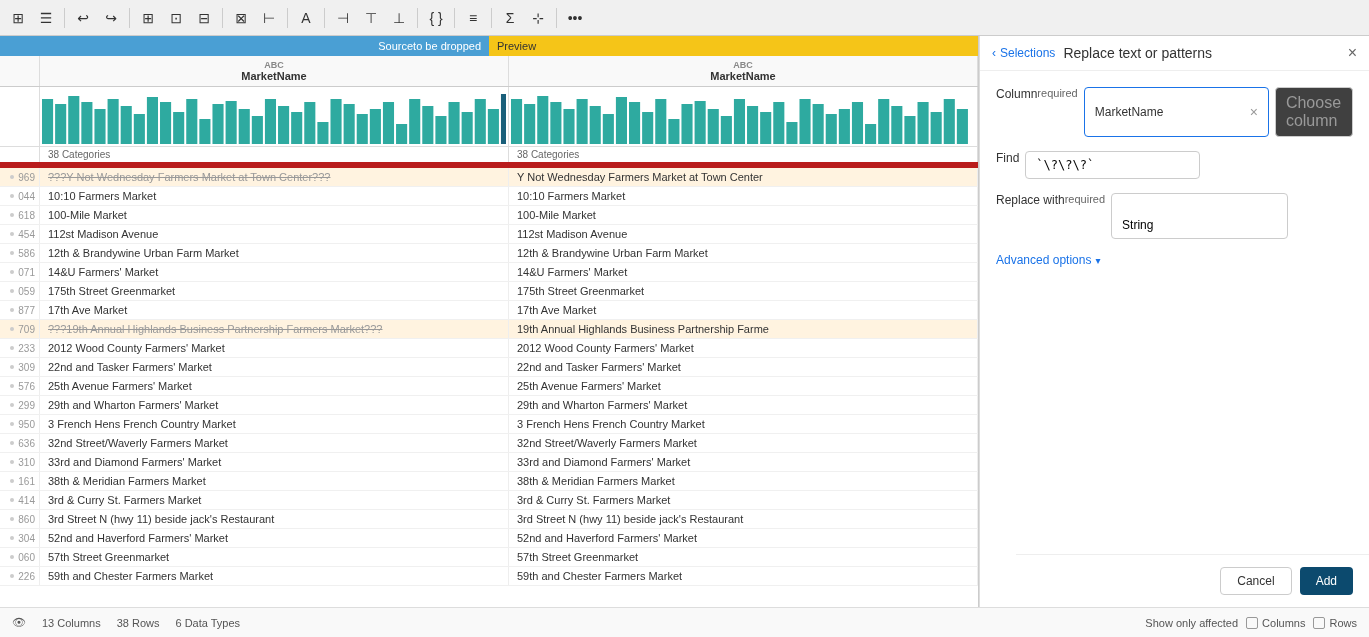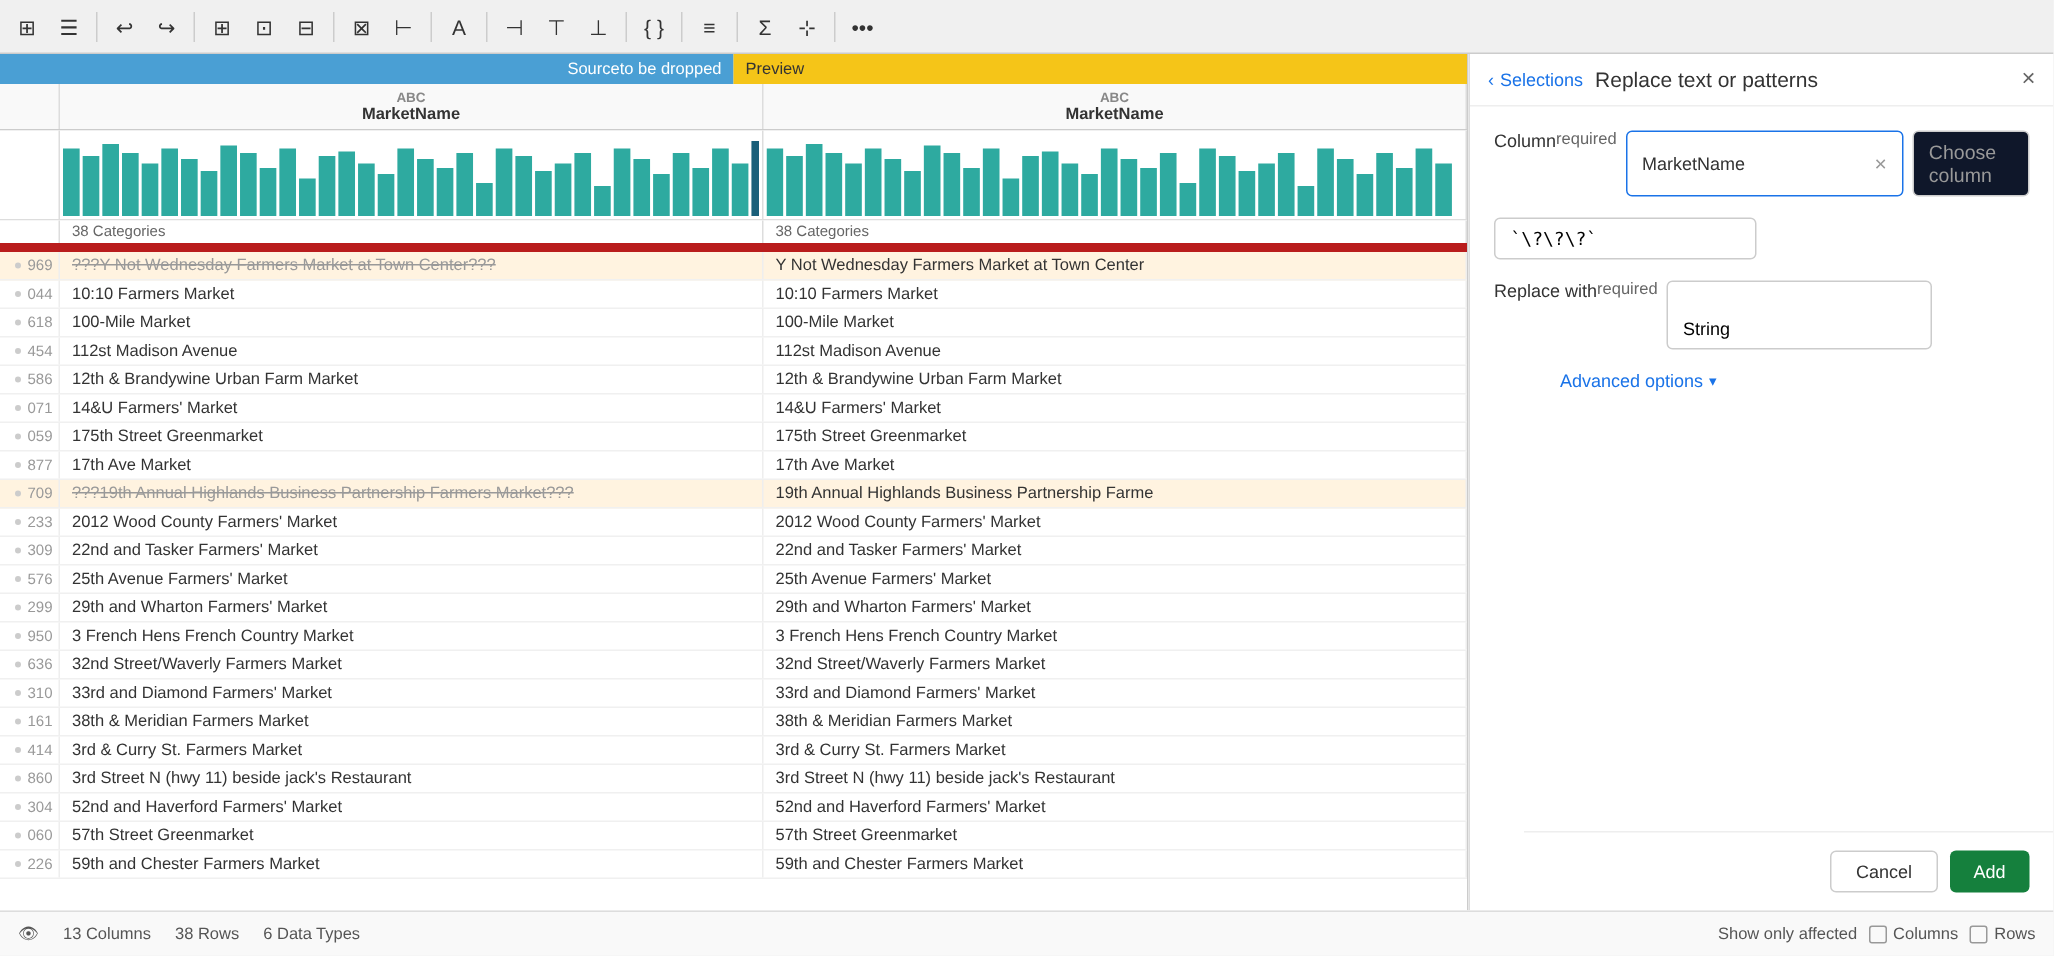--- a/index.html
+++ b/index.html
@@ -55,28 +55,28 @@
 
     .field-group { display: flex; flex-direction: row; gap: 6px; }
     .field-label { display: flex; justify-content: space-between; font-size: 12px; font-weight: 500; color: #333; }
     .field-required { color: #666; font-size: 11px; font-weight: normal; }
 
     .field-input { border: 1px solid #ccc; border-radius: 4px; padding: 6px 10px; font-size: 12px; color: #333; display: flex; align-items: center; justify-content: space-between; background: white; }
     .field-input input { border: none; outline: none; flex: 1; font-size: 12px; background: transparent; }
     .field-input.active { border-color: #1a73e8; }
     .clear-btn { color: #999; cursor: pointer; font-size: 14px; }
 
-    .choose-column-input { border: 1px solid #ccc; border-radius: 4px; padding: 6px 10px; font-size: 13px; color: #999; background: #0f172a; }
-
-    .advanced-options { display: flex; align-items: center; gap: 4px; color: #1a73e8; cursor: pointer; font-size: 12px; margin-left: 44px; }
+    .choose-column-input { border: 1px solid #ccc; border-radius: 4px; padding: 6px 10px; font-size: 16px; color: #999; background: #404040; }
+
+    .advanced-options { display: flex; align-items: center; gap: 4px; color: #1a73e8; cursor: pointer; font-size: 12px; }
     .chevron { font-size: 10px; }
 
     .panel-footer { display: flex; justify-content: flex-end; gap: 8px; padding: 12px 16px; border-top: 1px solid #eee; margin-left: 36px; }
     .btn-cancel { padding: 6px 16px; border: 1px solid #ccc; border-radius: 4px; background: white; cursor: pointer; font-size: 12px; color: #333; }
-    .btn-add { padding: 3px 16px; border: none; border-radius: 4px; background: #15803d; color: white; cursor: pointer; font-size: 12px; }
+    .btn-add { padding: 3px 16px; border: none; border-radius: 4px; background: #0c4a6e; color: white; cursor: pointer; font-size: 12px; }
 
     
     .status-bar { display: flex; align-items: center; padding: 4px 12px; background: #f9f9f9; border-top: 1px solid #ddd; gap: 16px; font-size: 11px; color: #555; height: 30px; flex-shrink: 0; }
     .status-bar-right { margin-left: auto; display: flex; align-items: center; gap: 8px; }
     .checkbox-label { display: flex; align-items: center; gap: 4px; }
     .checkbox-box { width: 12px; height: 12px; border: 1px solid #999; border-radius: 2px; display: inline-block; }
 
     
     .svg-bars { width: 100%; height: 50px; }
   </style>
@@ -427,20 +427,23 @@
           <span class="field-required">required</span>
         </div>
         <div class="field-input active">
           <input type="text" readonly="" style="color: rgb(51, 51, 51); font-size: 12px;" value="MarketName">
           <span class="clear-btn">×</span>
         </div>
         <div class="choose-column-input">Choose column</div>
       </div>
 
       <div class="field-group">
+        <div class="field-label">
+          <span>Find</span>
+        </div>
         <div class="field-input">
           <input type="text" style="font-family: monospace; font-size: 12px;" value="`\?\?\?`">
         </div>
       </div>
 
       <div class="field-group">
         <div class="field-label">
           <span>Replace with</span>
           <span class="field-required">required</span>
         </div>

